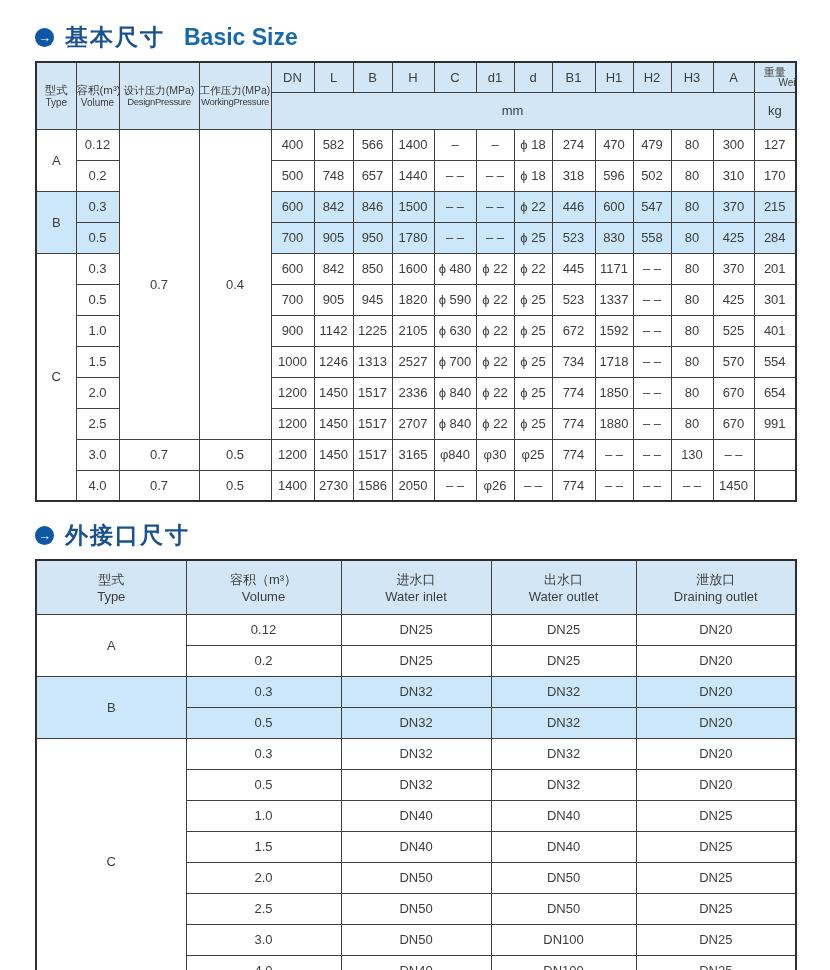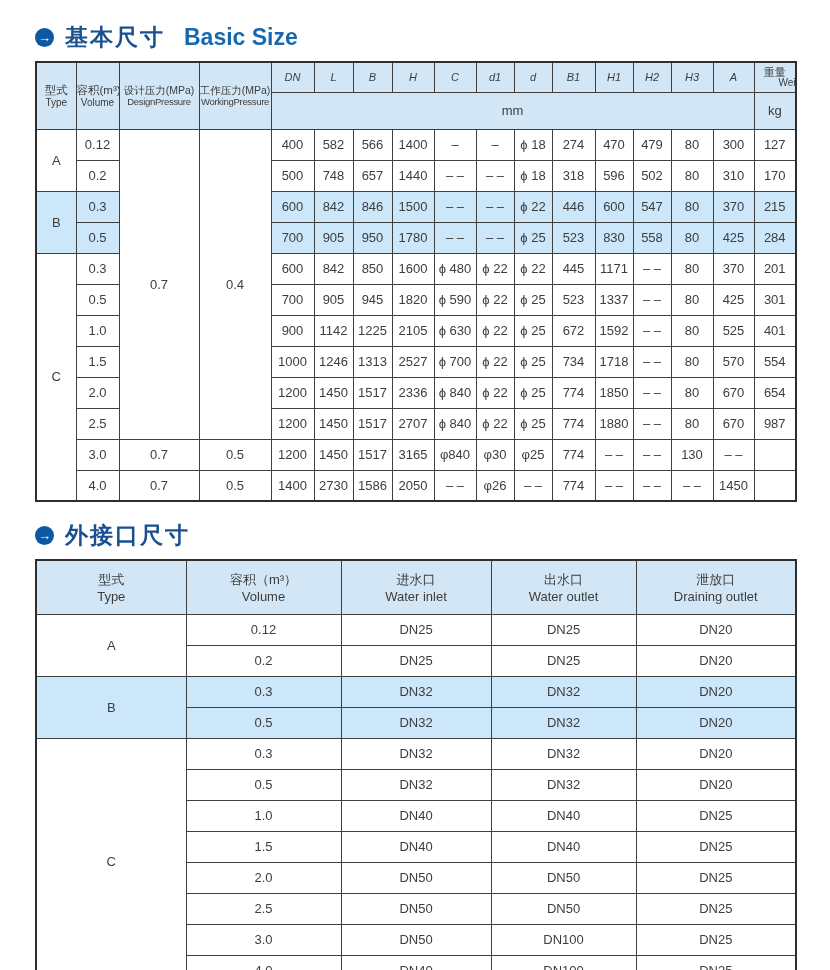--- a/index.html
+++ b/index.html
@@ -30,21 +30,21 @@
     padding:0; overflow:hidden; white-space:nowrap;
   }
   thead th { background:#d2e6f5; font-weight:normal; }
   tbody td { background:#ffffff; font-size:13px; }
   .blue, tbody td.blue { background:#cbe7f9; }
 
   
   .t1 thead tr.hr1 { height:30px; }
   .t1 thead tr.hr2 { height:37px; }
   .t1 tbody tr { height:31px; }
-  .t1 .dim { font-size:11px;font-style:italic; }
+  .t1 .dim { font-size:13px; }
   .hstack .cn { font-size:11.5px; line-height:1.25; }
   .hstack .en { font-size:10px; line-height:1.15; }
   .hstack.tight .cn { font-size:10.5px; }
   .hstack.tight .en { font-size:9.5px; letter-spacing:-0.3px; }
   .wstack .cn { font-size:11px; line-height:1.1; }
   .wstack .en { font-size:10px; line-height:1.0;padding-left:24px; }
   .unit { font-size:13px; }
 
   
   .t2 thead tr { height:54px; }
@@ -284,21 +284,21 @@
         <td>1517</td>
         <td>2707</td>
         <td>ϕ 840</td>
         <td>ϕ 22</td>
         <td>ϕ 25</td>
         <td>774</td>
         <td>1880</td>
         <td>– –</td>
         <td>80</td>
         <td>670</td>
-        <td>987</td>
+        <td>991</td>
       </tr>
       <tr>
         <td>3.0</td>
         <td>0.7</td>
         <td>0.5</td>
         <td>1200</td>
         <td>1450</td>
         <td>1517</td>
         <td>3165</td>
         <td>φ840</td>

